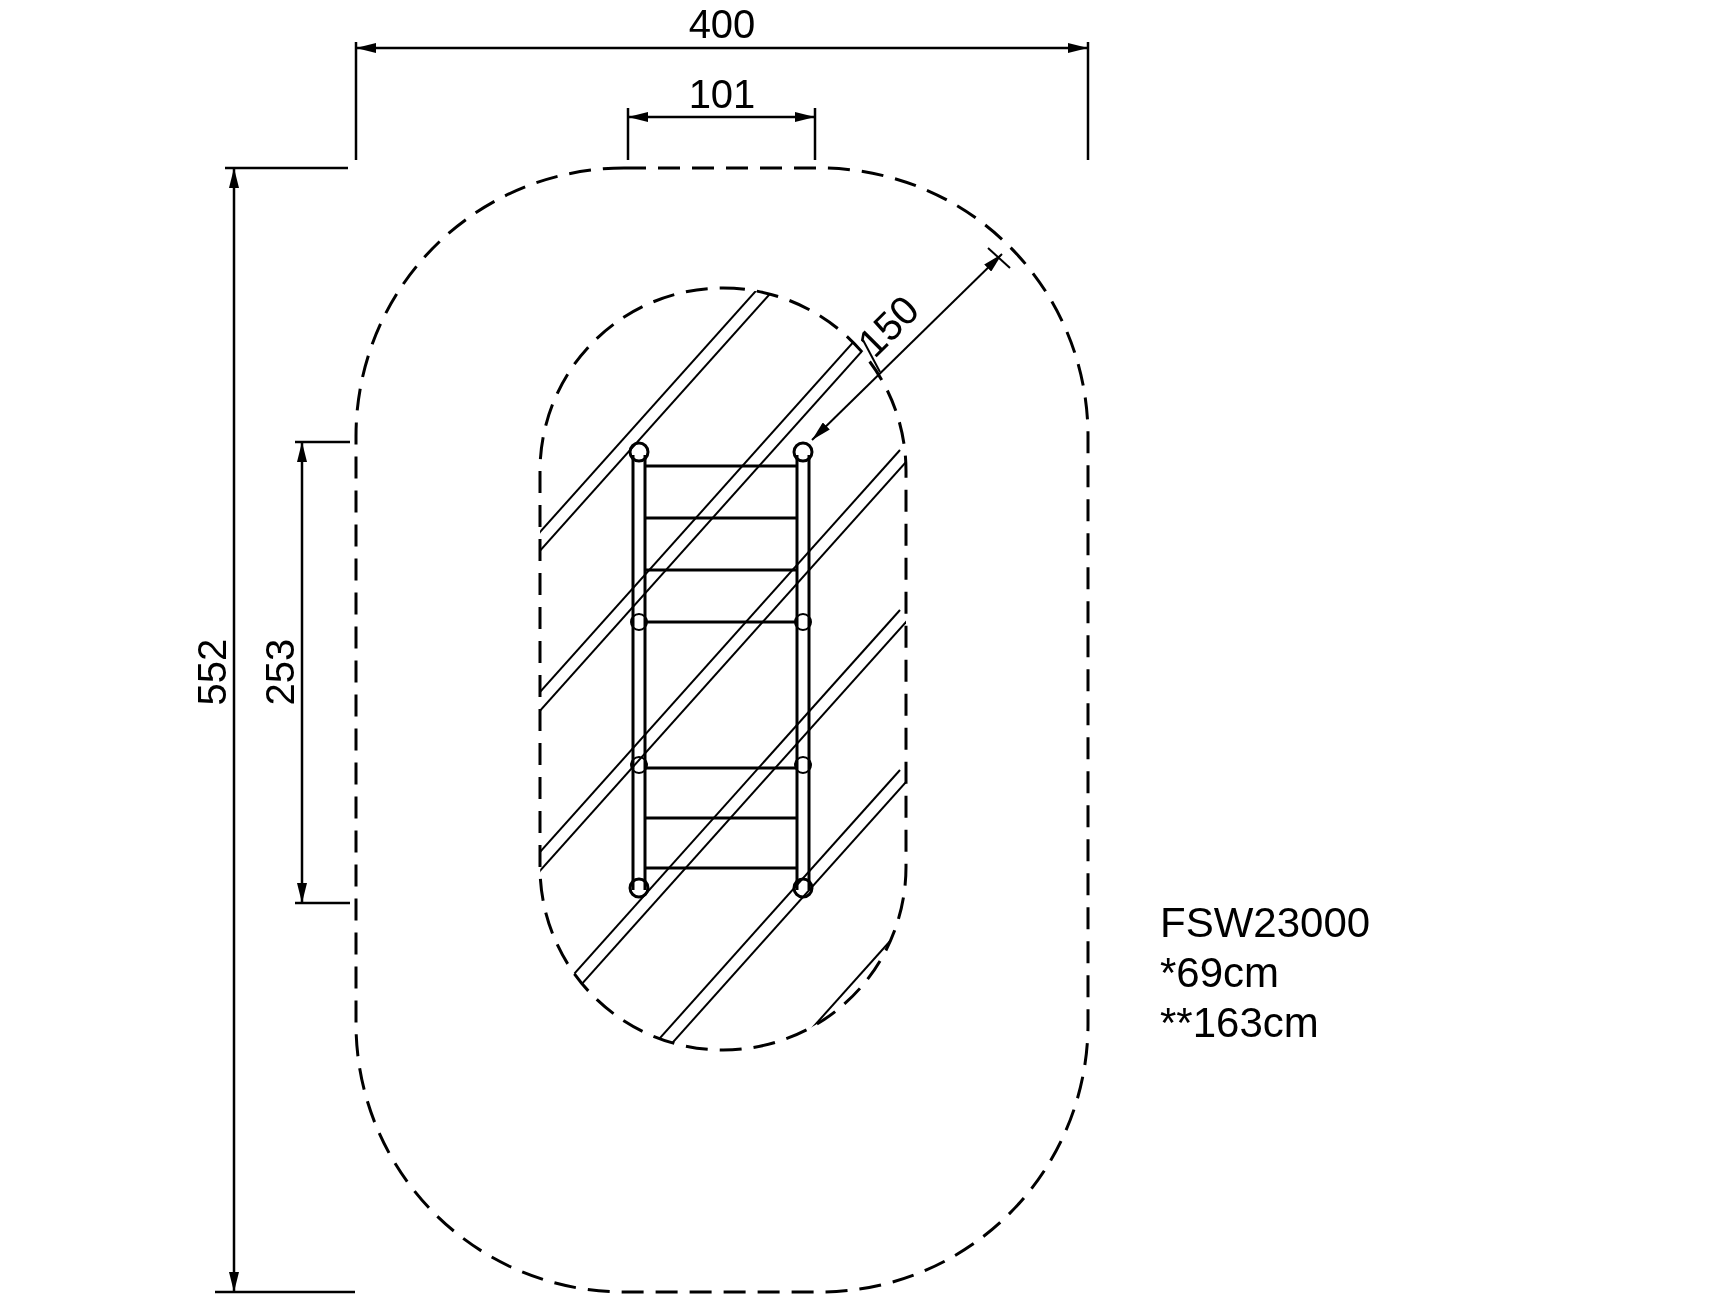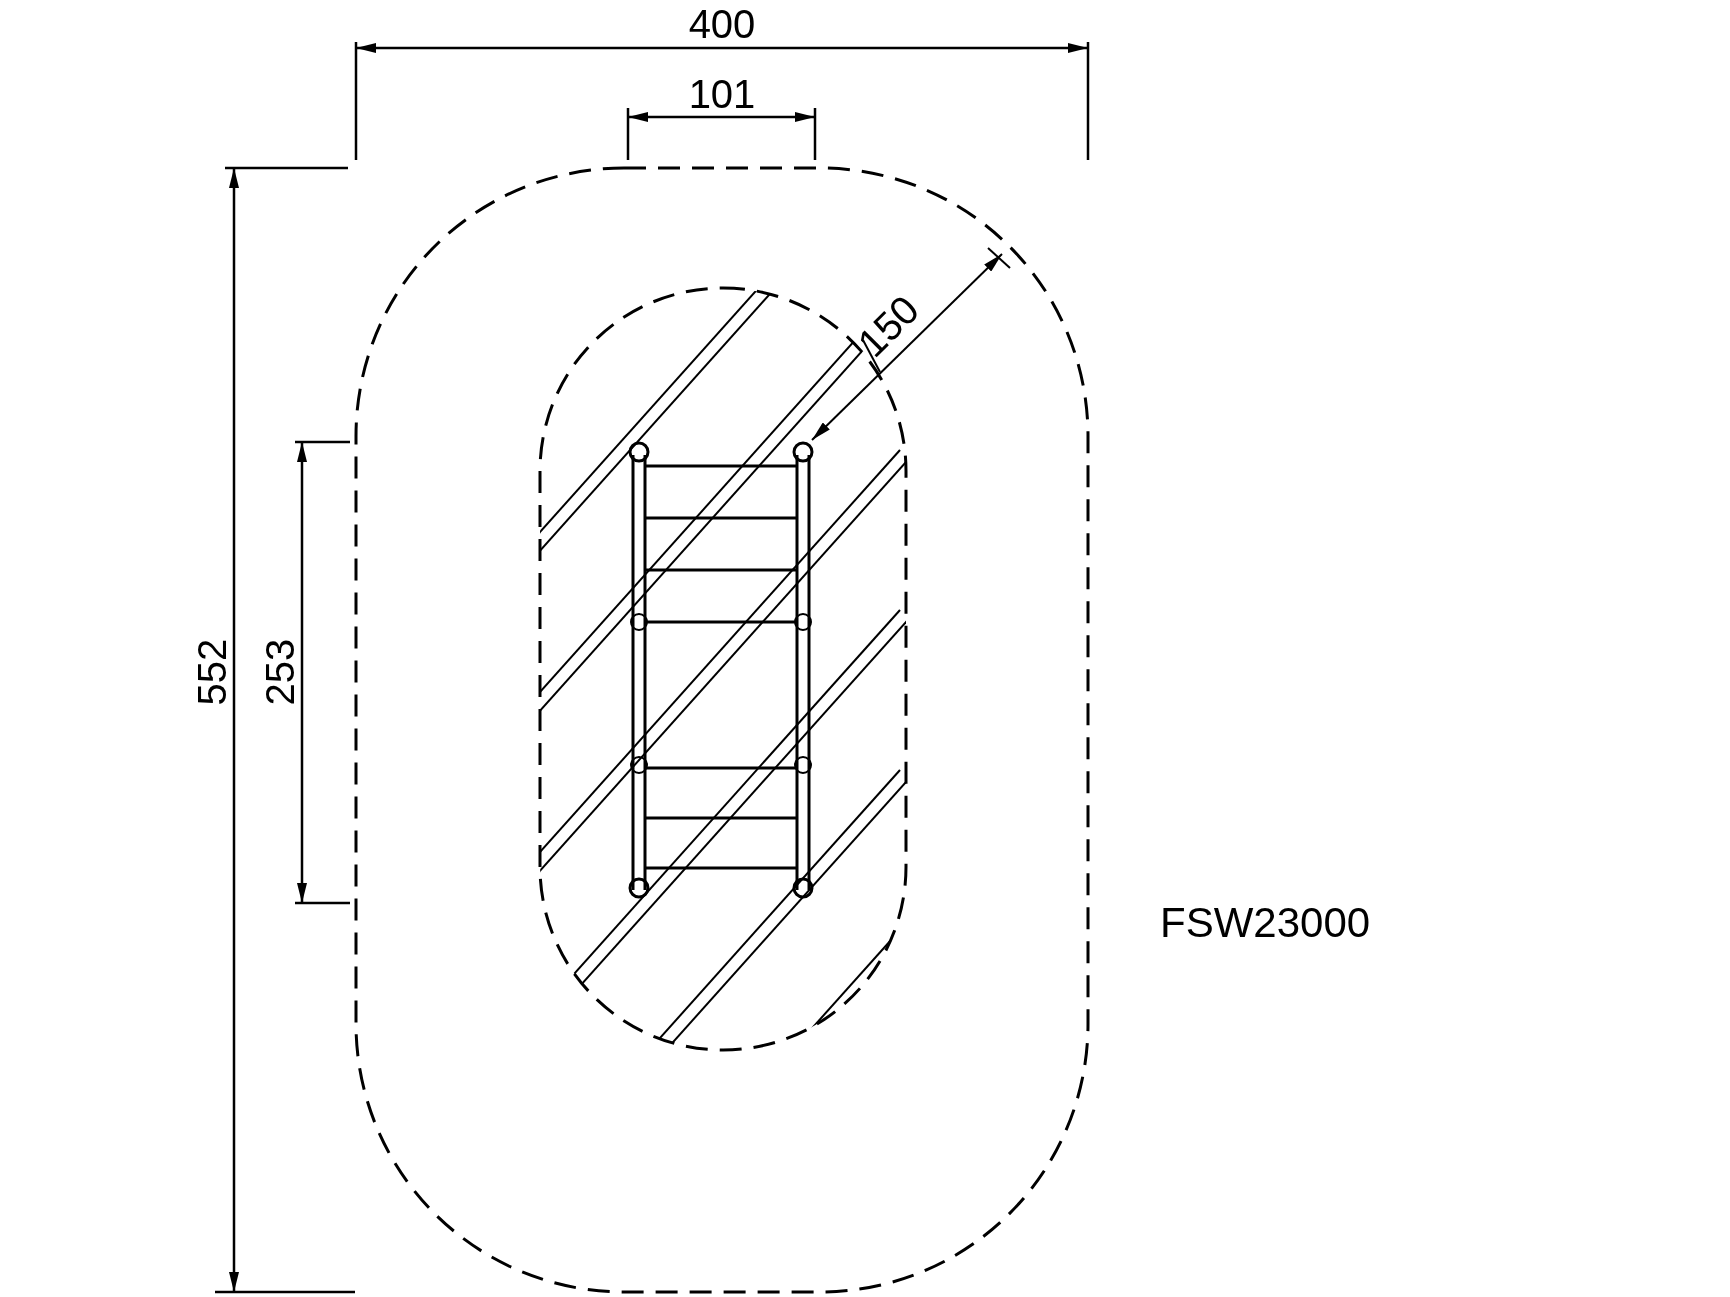--- a/index.html
+++ b/index.html
@@ -98,13 +98,15 @@
   <g stroke="#000" stroke-width="2">
     <line x1="812" y1="440" x2="1002" y2="254" marker-start="url(#arrow)" marker-end="url(#arrow)"></line>
     <line x1="863" y1="340" x2="880" y2="372"></line>
     <line x1="988" y1="248" x2="1010" y2="268"></line>
   </g>
   <text class="dimtext" x="0" y="0" text-anchor="middle" transform="translate(898,336) rotate(-45)">150</text>
 </svg>
 
 <div class="info">
   <div>FSW23000</div>
+  <div>*69cm</div>
+  <div>**163cm</div>
 </div>
 
 </body></html>

